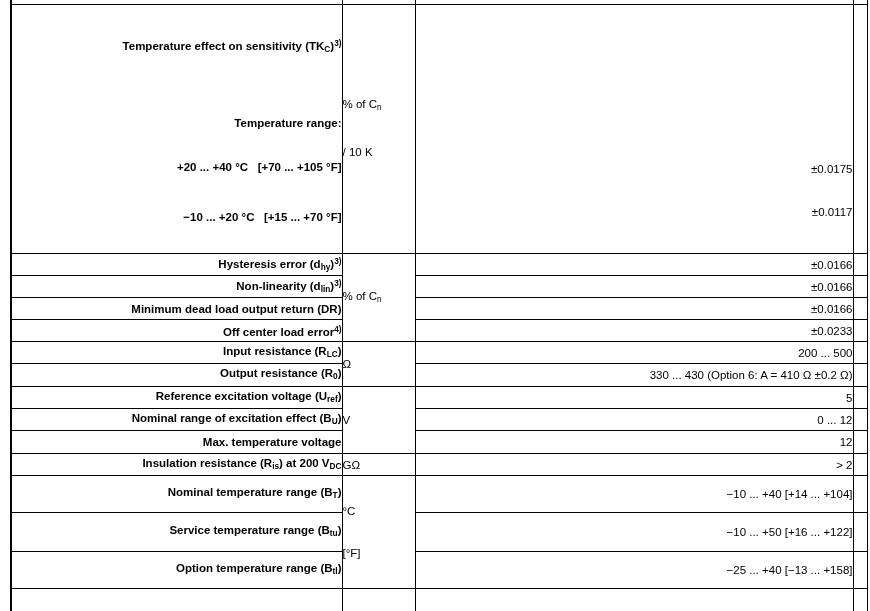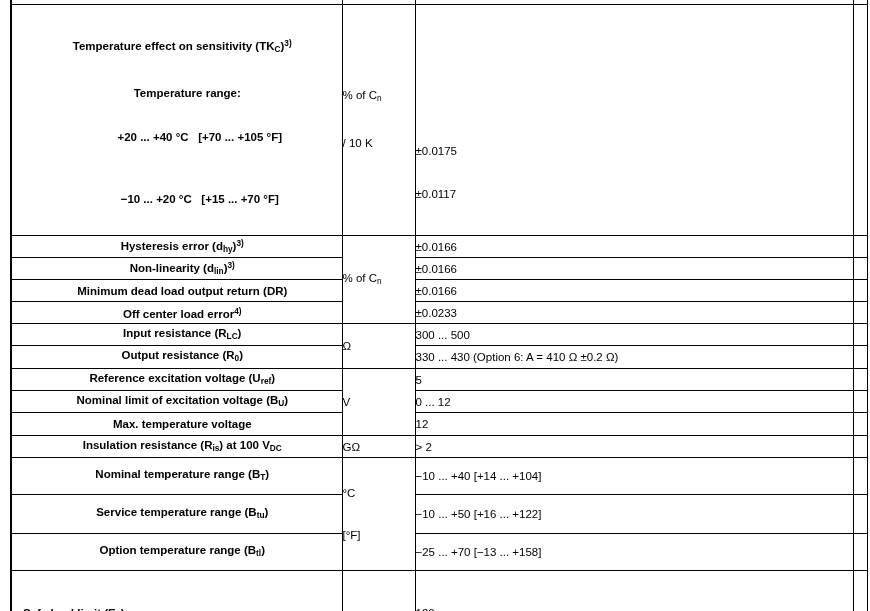--- a/index.html
+++ b/index.html
@@ -14,34 +14,34 @@
     width:857px; margin-top:-3px;
     border:2.5px solid #000;
     font-size:11.5px; line-height:14px;
   }
   td { border:1px solid #000; padding:0; overflow:hidden; vertical-align:middle; }
   col.c-param { width:331px; }
   col.c-unit  { width:73px; }
   col.c-value { width:438px; }
   col.c-edge  { width:15px; }
 
-  td.p { font-weight:bold; text-align:center; padding-left:11px; white-space:pre; }
+  td.p { font-weight:bold; text-align:right; padding-left:11px; white-space:pre; }
   td.u { text-align:left; white-space:pre; }
-  td.v { text-align:left; white-space:pre; }
+  td.v { text-align:right; white-space:pre; }
   td.e { }
 
   sub { font-size:0.72em; vertical-align:-0.25em; letter-spacing:0; }
   sup { font-size:0.72em; vertical-align:0.45em; }
 
   
   td.pa { vertical-align:top; padding-top:3px; }
   td.pa .l { line-height:16px; }
-  td.pa .ind1 { padding-left:10px; }
+  td.pa .ind1 { padding-left:10px;margin-top:30px; }
   td.pa .ind2 { padding-left:35px; font-weight:bold; }
-  td.pa .gap  { margin-top:18px; }
+  td.pa .gap  { margin-top:6px; }
   td.va { vertical-align:bottom; padding-bottom:5px; }
   td.va .l { line-height:15px; }
   td.ua .l { line-height:17px; }
 
   
   .vstack {
     display:flex; flex-direction:column; justify-content:space-between;
     height:52px; padding:5px 0 5px 0;
   }
   td.p .vstack { align-items:flex-start; }
@@ -103,48 +103,48 @@
   </tr>
   <tr style="height:22px">
     <td class="p"><span>Off center load error</span><sup>4)</sup></td>
     <td class="v">±0.0233</td>
     <td class="e"></td>
   </tr>
 
   <tr style="height:22px">
     <td class="p"><span>Input resistance (R</span><sub>LC</sub><span>)</span></td>
     <td class="u" rowspan="2">Ω</td>
-    <td class="v">300 ... 500</td>
+    <td class="v">200 ... 500</td>
     <td class="e"></td>
   </tr>
   <tr style="height:23px">
     <td class="p"><span>Output resistance (R</span><sub>0</sub><span>)</span></td>
     <td class="v">330 ... 430 (Option 6: A = 410 Ω ±0.2 Ω)</td>
     <td class="e"></td>
   </tr>
 
   <tr style="height:22px">
     <td class="p"><span>Reference excitation voltage (U</span><sub>ref</sub><span>)</span></td>
     <td class="u" rowspan="3">V</td>
     <td class="v">5</td>
     <td class="e"></td>
   </tr>
   <tr style="height:22px">
-    <td class="p"><span>Nominal limit of excitation voltage (B</span><sub>U</sub><span>)</span></td>
+    <td class="p"><span>Nominal range of excitation effect (B</span><sub>U</sub><span>)</span></td>
     <td class="v">0 ... 12</td>
     <td class="e"></td>
   </tr>
   <tr style="height:23px">
     <td class="p"><span>Max. temperature voltage</span></td>
     <td class="v">12</td>
     <td class="e"></td>
   </tr>
 
   <tr style="height:22px">
-    <td class="p"><span>Insulation resistance (R</span><sub>is</sub><span>) at 100 V</span><sub>DC</sub></td>
+    <td class="p"><span>Insulation resistance (R</span><sub>is</sub><span>) at 200 V</span><sub>DC</sub></td>
     <td class="u">GΩ</td>
     <td class="v">&gt; 2</td>
     <td class="e"></td>
   </tr>
 
   <tr style="height:22px">
     <td class="p"><span>Nominal temperature range (B</span><sub>T</sub><span>)</span></td>
     <td class="u" rowspan="3">
       <div>°C</div>
       <div>[°F]</div>
@@ -152,21 +152,21 @@
     <td class="v">−10 ... +40 [+14 ... +104]</td>
     <td class="e"></td>
   </tr>
   <tr style="height:23px">
     <td class="p"><span>Service temperature range (B</span><sub>tu</sub><span>)</span></td>
     <td class="v">−10 ... +50 [+16 ... +122]</td>
     <td class="e"></td>
   </tr>
   <tr style="height:22px">
     <td class="p"><span>Option temperature range (B</span><sub>tl</sub><span>)</span></td>
-    <td class="v">−25 ... +70 [−13 ... +158]</td>
+    <td class="v">−25 ... +40 [−13 ... +158]</td>
     <td class="e"></td>
   </tr>
 
   <tr style="height:62px">
     <td class="p">
       <div class="vstack">
         <div class="l"><span>Safe load limit (E</span><sub>L</sub><span>)</span></div>
         
       </div>
     </td>

